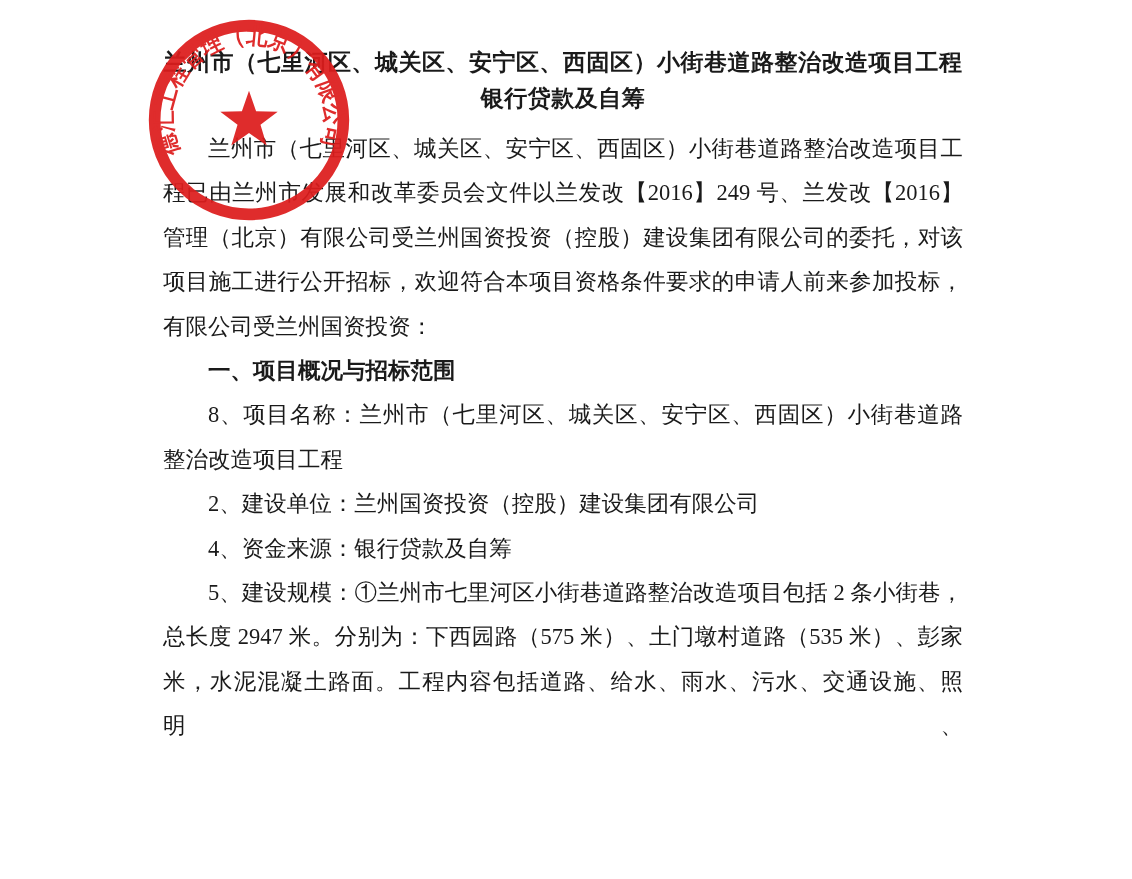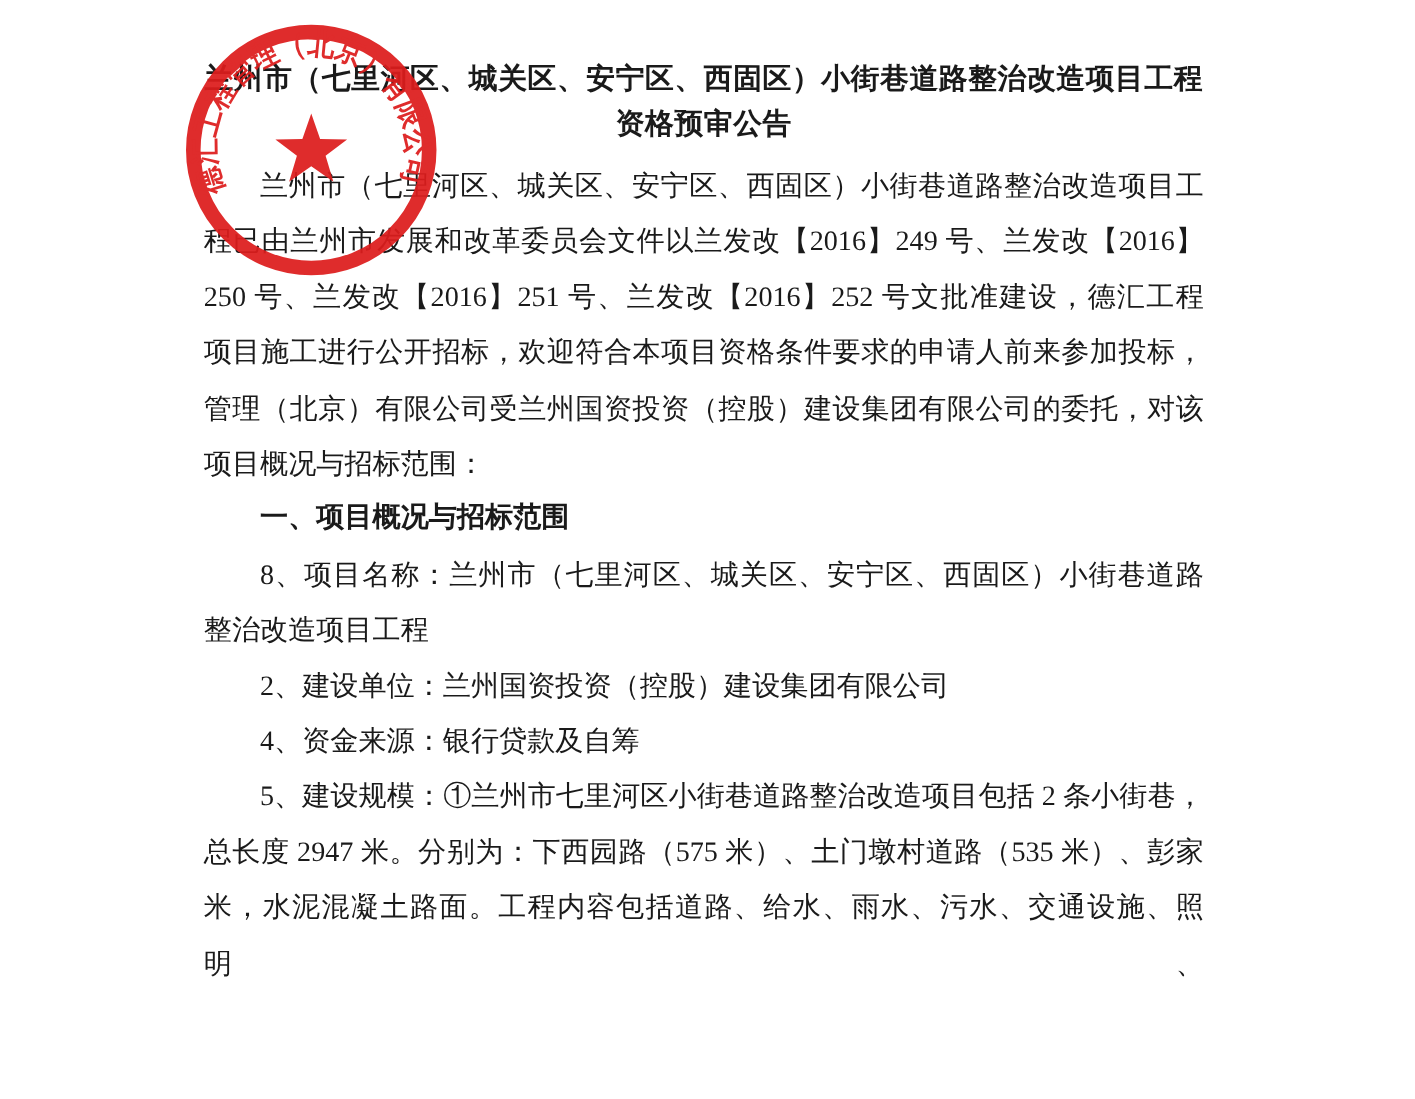--- a/index.html
+++ b/index.html
@@ -29,21 +29,21 @@
   }
   .docbody {
     margin-top: 10px;
     font-size: 22.5px;
     line-height: 44.4px;
   }
   .line { white-space: normal; }
   
   .j { text-align: justify; text-align-last: justify; }
   .ind { text-indent: 2em; }
-  .bold { font-weight: bold; font-family: Liberation Mono, monospace; }
+  .bold { font-weight: bold; }
   .stamp {
     position: absolute;
     left: 142px;
     top: 13px;
     width: 214px;
     height: 214px;
     opacity: 0.93;
     z-index: 5;
     pointer-events: none;
   }
@@ -55,30 +55,29 @@
 </style>
 </head>
 <body>
 
 <div class="page">
 
   <div class="content">
 
     <div class="title">
       <div>兰州市（七里河区、城关区、安宁区、西固区）小街巷道路整治改造项目工程</div>
-      <div>资格预审公告</div>
+      <div>银行贷款及自筹</div>
     </div>
 
     <div class="docbody">
       <div class="line j ind">兰州市（七里河区、城关区、安宁区、西固区）小街巷道路整治改造项目工</div>
       <div class="line j">程已由兰州市发展和改革委员会文件以兰发改【2016】249 号、兰发改【2016】</div>
-      <div class="line j">250 号、兰发改【2016】251 号、兰发改【2016】252 号文批准建设，德汇工程</div>
+      <div class="line j">管理（北京）有限公司受兰州国资投资（控股）建设集团有限公司的委托，对该</div>
       <div class="line j">项目施工进行公开招标，欢迎符合本项目资格条件要求的申请人前来参加投标，</div>
-      <div class="line j">管理（北京）有限公司受兰州国资投资（控股）建设集团有限公司的委托，对该</div>
-      <div class="line">项目概况与招标范围：</div>
+      <div class="line">有限公司受兰州国资投资：</div>
 
       <div class="line ind bold">一、项目概况与招标范围</div>
 
       <div class="line j ind">8、项目名称：兰州市（七里河区、城关区、安宁区、西固区）小街巷道路</div>
       <div class="line">整治改造项目工程</div>
       <div class="line ind">2、建设单位：兰州国资投资（控股）建设集团有限公司</div>
       <div class="line ind">4、资金来源：银行贷款及自筹</div>
 
       <div class="line j ind">5、建设规模：①兰州市七里河区小街巷道路整治改造项目包括 2 条小街巷，</div>
       <div class="line j">总长度 2947 米。分别为：下西园路（575 米）、土门墩村道路（535 米）、彭家</div>

